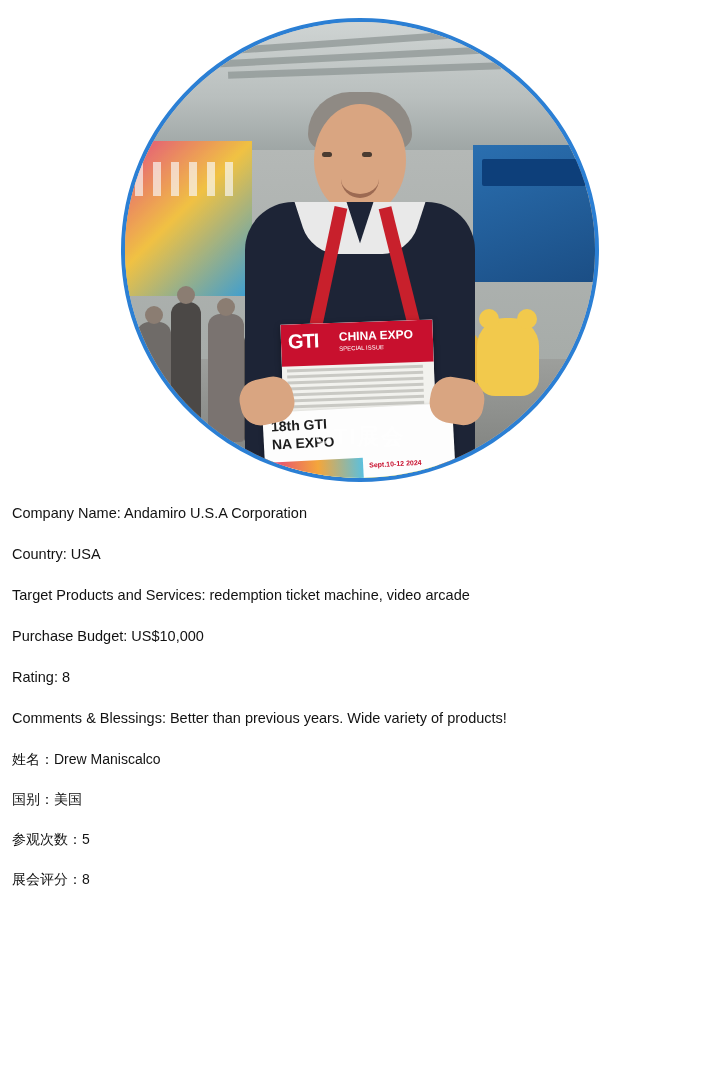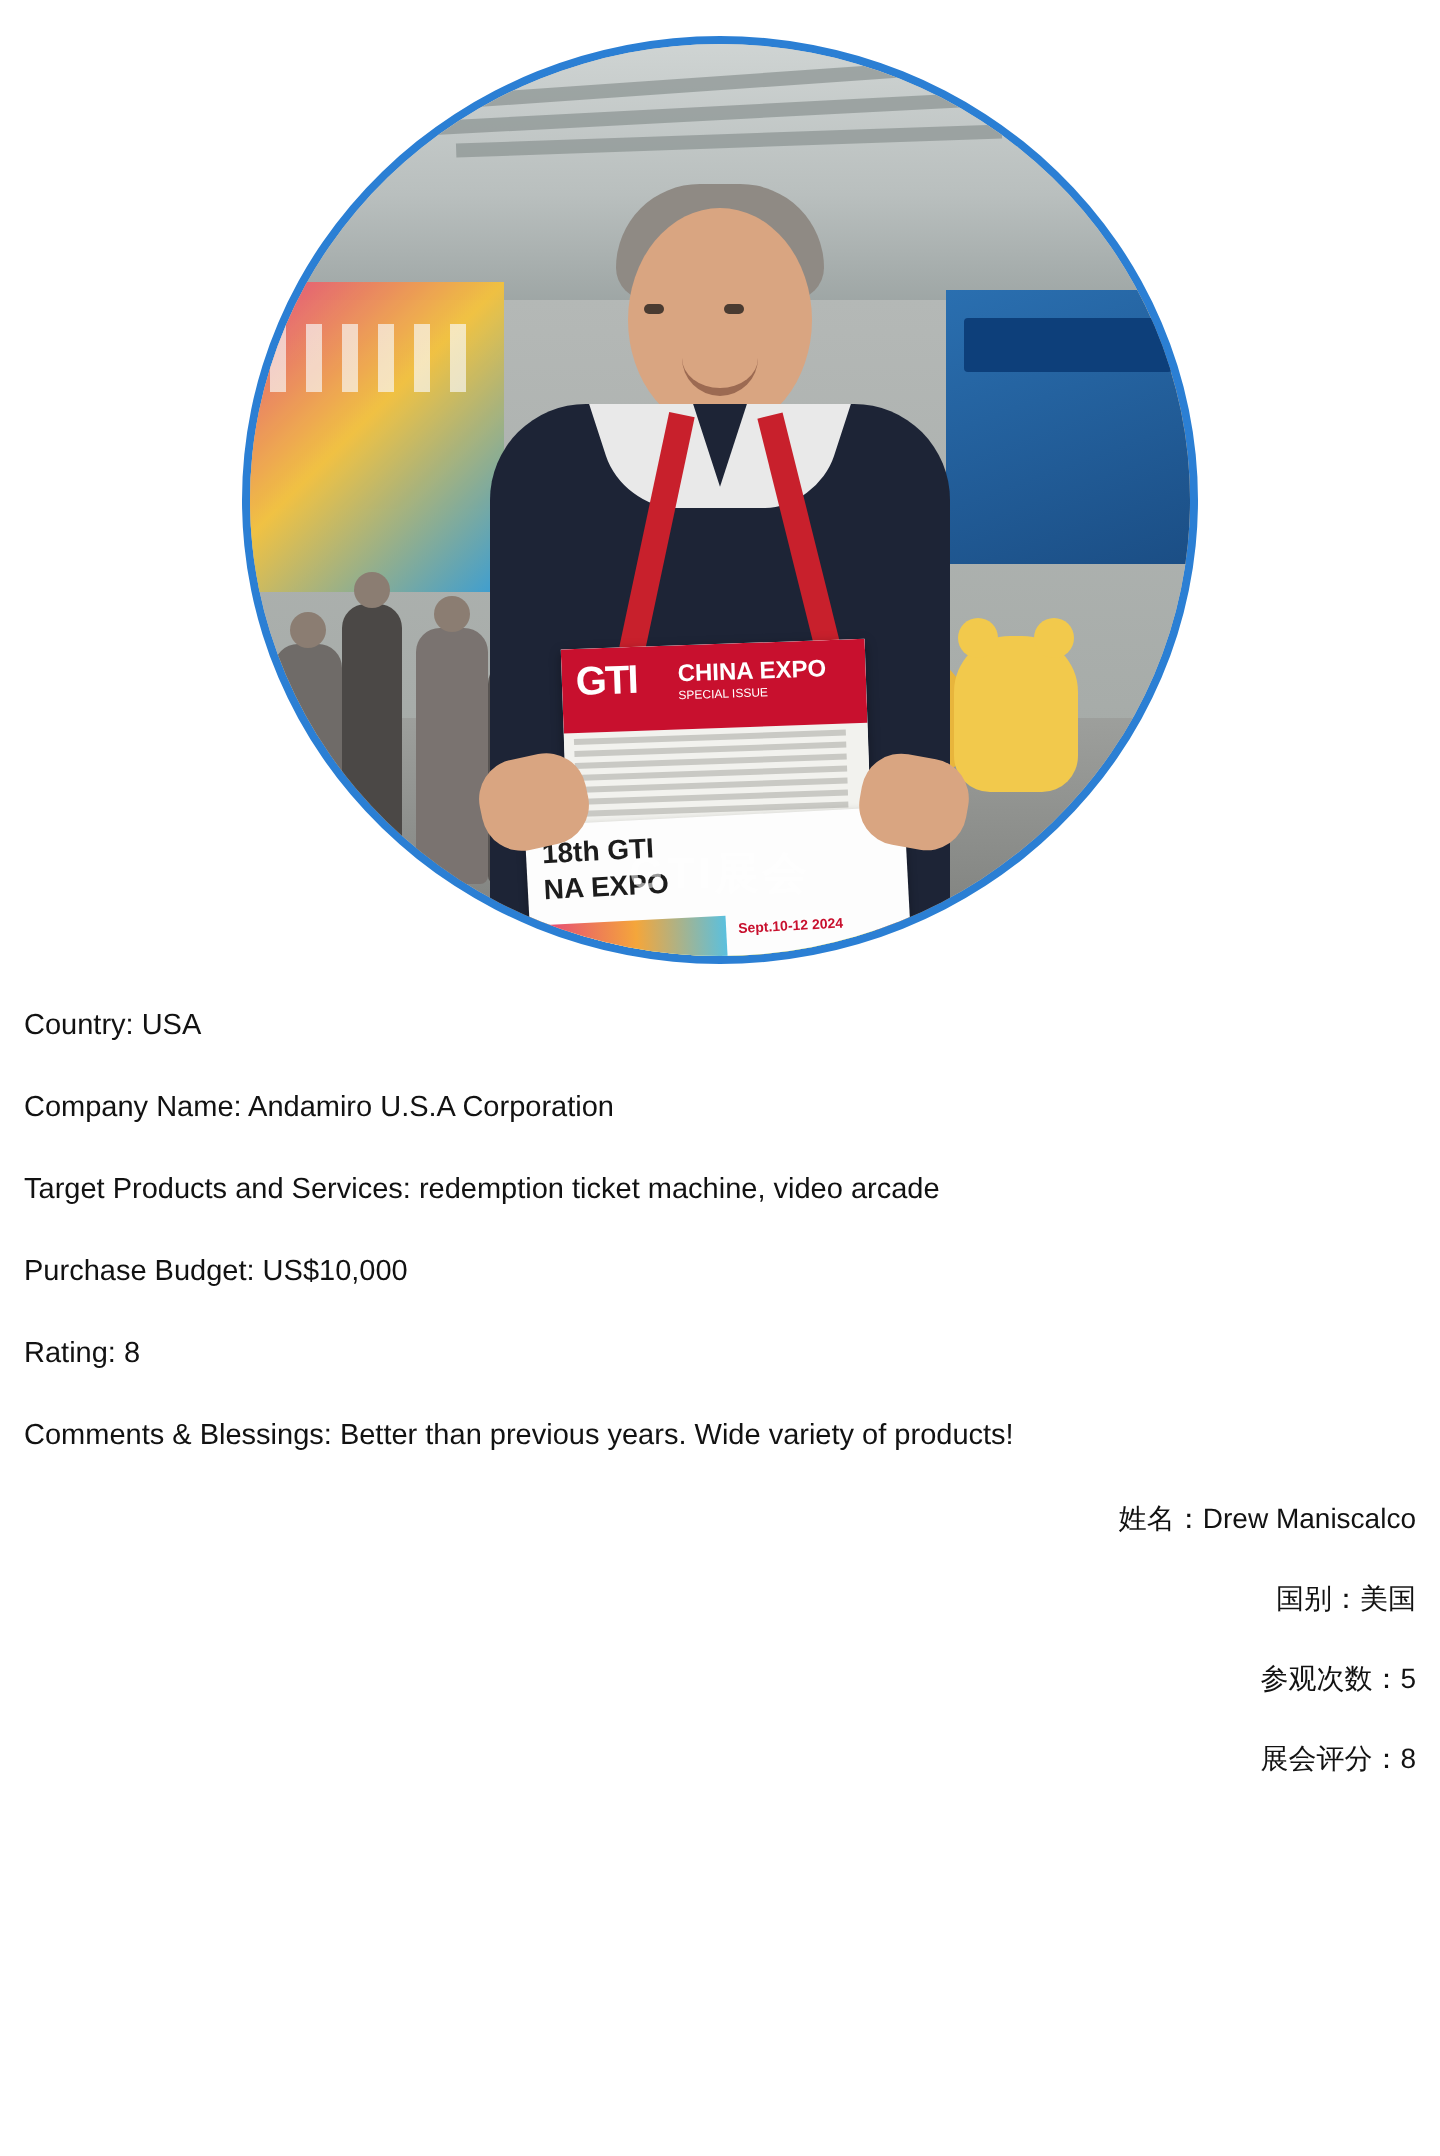--- a/index.html
+++ b/index.html
@@ -232,21 +232,20 @@
   .line-en, .line-zh {
     font-size: 14.5px;
     line-height: 1.35;
     margin: 0 0 21.5px 0;
     color: #121212;
     white-space: pre-wrap;
   }
   .line-zh {
     font-size: 14px;
     margin-bottom: 21px;
-    text-align: right;
   }
 </style>
 </head>
 <body>
 
 <div class="page">
 
   <div class="photo-wrap">
     <div class="photo-circle">
       <div class="scene">
@@ -320,22 +319,22 @@
           <div class="hand-l"></div>
           <div class="hand-r"></div>
         </div>
 
         <div class="watermark">GTI展会</div>
       </div>
     </div>
   </div>
 
   <div class="details">
+    <p class="line-en">Company Name: Andamiro U.S.A Corporation</p>
     <p class="line-en">Country: USA</p>
-    <p class="line-en">Company Name: Andamiro U.S.A Corporation</p>
     <p class="line-en">Target Products and Services: redemption ticket machine, video arcade</p>
     <p class="line-en">Purchase Budget: US$10,000</p>
     <p class="line-en">Rating: 8</p>
     <p class="line-en">Comments &amp; Blessings: Better than previous years. Wide variety of products!</p>
 
     <p class="line-zh">姓名：Drew Maniscalco</p>
     <p class="line-zh">国别：美国</p>
     <p class="line-zh">参观次数：5</p>
     <p class="line-zh">展会评分：8</p>
 

